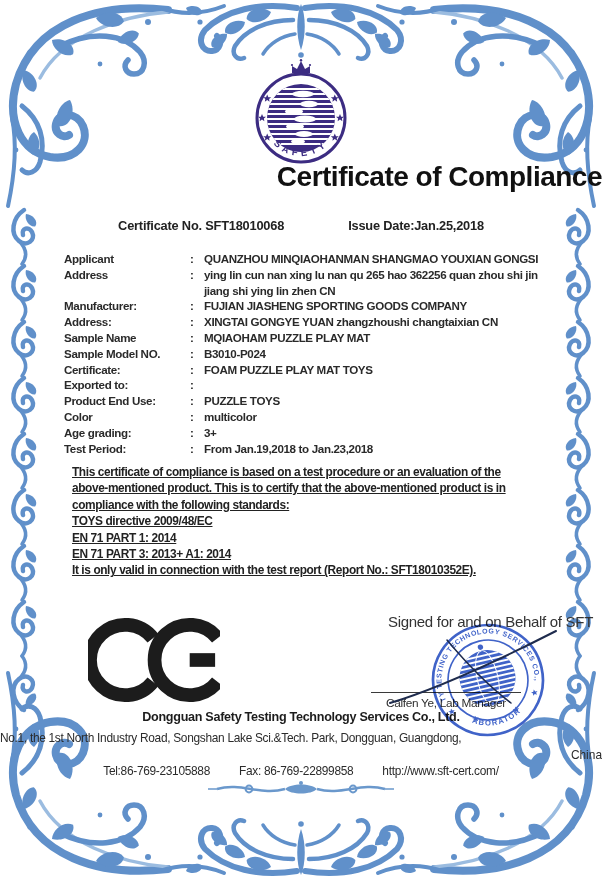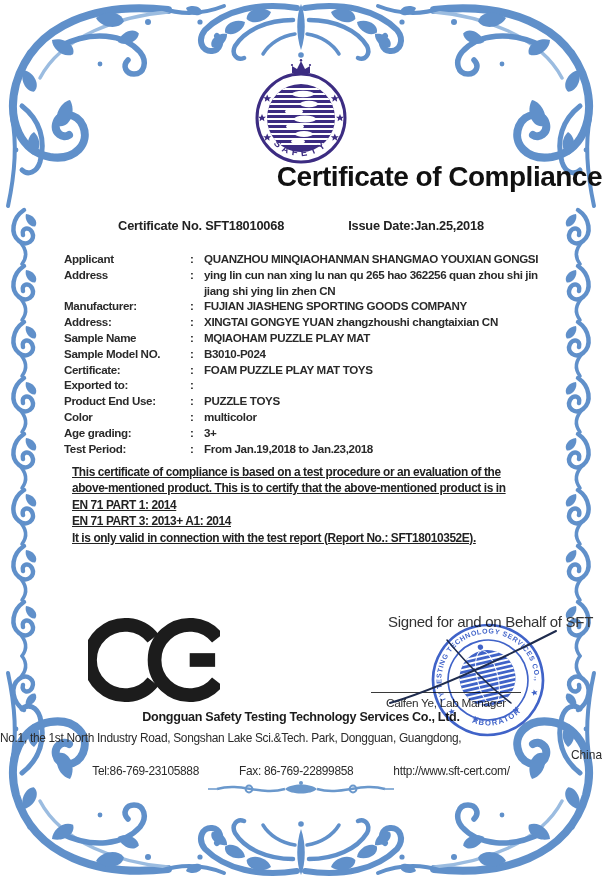--- a/index.html
+++ b/index.html
@@ -27,21 +27,21 @@
   .frow .val{flex:1 1 auto;max-width:360px;font-weight:bold;}
   .statement{left:72px;top:464px;width:480px;font-size:11.9px;font-weight:700;
     letter-spacing:-0.4px;line-height:16.4px;color:#222;white-space:nowrap;text-decoration:underline;}
   .signedfor{left:388px;top:613px;font-size:15px;letter-spacing:-0.3px;color:#333;}
   .ce-box{left:88px;top:613px;width:132px;height:94px;}
   .sigline{left:371px;top:692px;width:150px;border-top:1.4px solid #3a3a3a;height:0;}
   .signatory{left:369px;top:696px;width:154px;text-align:center;font-size:11.8px;letter-spacing:-0.3px;color:#2e2e2e;}
   .f-company{left:0;top:710px;width:602px;text-align:center;font-size:12.6px;font-weight:700;letter-spacing:-0.3px;color:#1c1c1c;}
   .f-addr1{left:0;top:731px;width:602px;text-align:left;font-size:11.9px;letter-spacing:-0.3px;color:#2b2b2b;}
   .f-addr2{left:0;top:748px;width:602px;text-align:right;font-size:11.9px;color:#2b2b2b;}
-  .f-contact{left:0;top:764px;width:602px;display:flex;justify-content:center;gap:40px;
+  .f-contact{left:0;top:764px;width:602px;display:flex;justify-content:center;gap:29px;
     font-size:11.9px;letter-spacing:-0.3px;color:#2b2b2b;}
   .logo-box{position:absolute;z-index:1;left:246px;top:58px;width:110px;height:110px;}
   .stamp-box{position:absolute;z-index:2;left:430px;top:622px;width:116px;height:116px;
     transform:rotate(-13deg);mix-blend-mode:multiply;opacity:0.92;}
   .pen-overlay{z-index:3;pointer-events:none;}
 </style>
 </head>
 <body>
 
 <div class="page">
@@ -240,20 +240,22 @@
     <div class="frow">
         <span class="lbl">Test Period:</span>
         <span class="sep">:</span>
         <span class="val">From Jan.19,2018 to Jan.23,2018</span>
       </div>
   </div>
 
   <div class="content statement">
     <div>This certificate of compliance is based on a test procedure or an evaluation of the</div>
     <div>above-mentioned product. This is to certify that the above-mentioned product is in</div>
+    <div>compliance with the following standards:</div>
+    <div>TOYS directive 2009/48/EC</div>
     <div>EN 71 PART 1: 2014</div>
     <div>EN 71 PART 3: 2013+ A1: 2014</div>
     <div>It is only valid in connection with the test report (Report No.: SFT18010352E).</div>
   </div>
 
   <svg class="content ce-box" viewBox="0 0 135 96">
     <g stroke="#1c1c1c" stroke-width="14" fill="none">
       <path d="M66.4,25.8 A36,36 0 1 0 66.4,70.2"></path>
       <path d="M132.4,25.8 A36,36 0 1 0 132.4,70.2"></path>
       <path d="M104,48 h26"></path>

